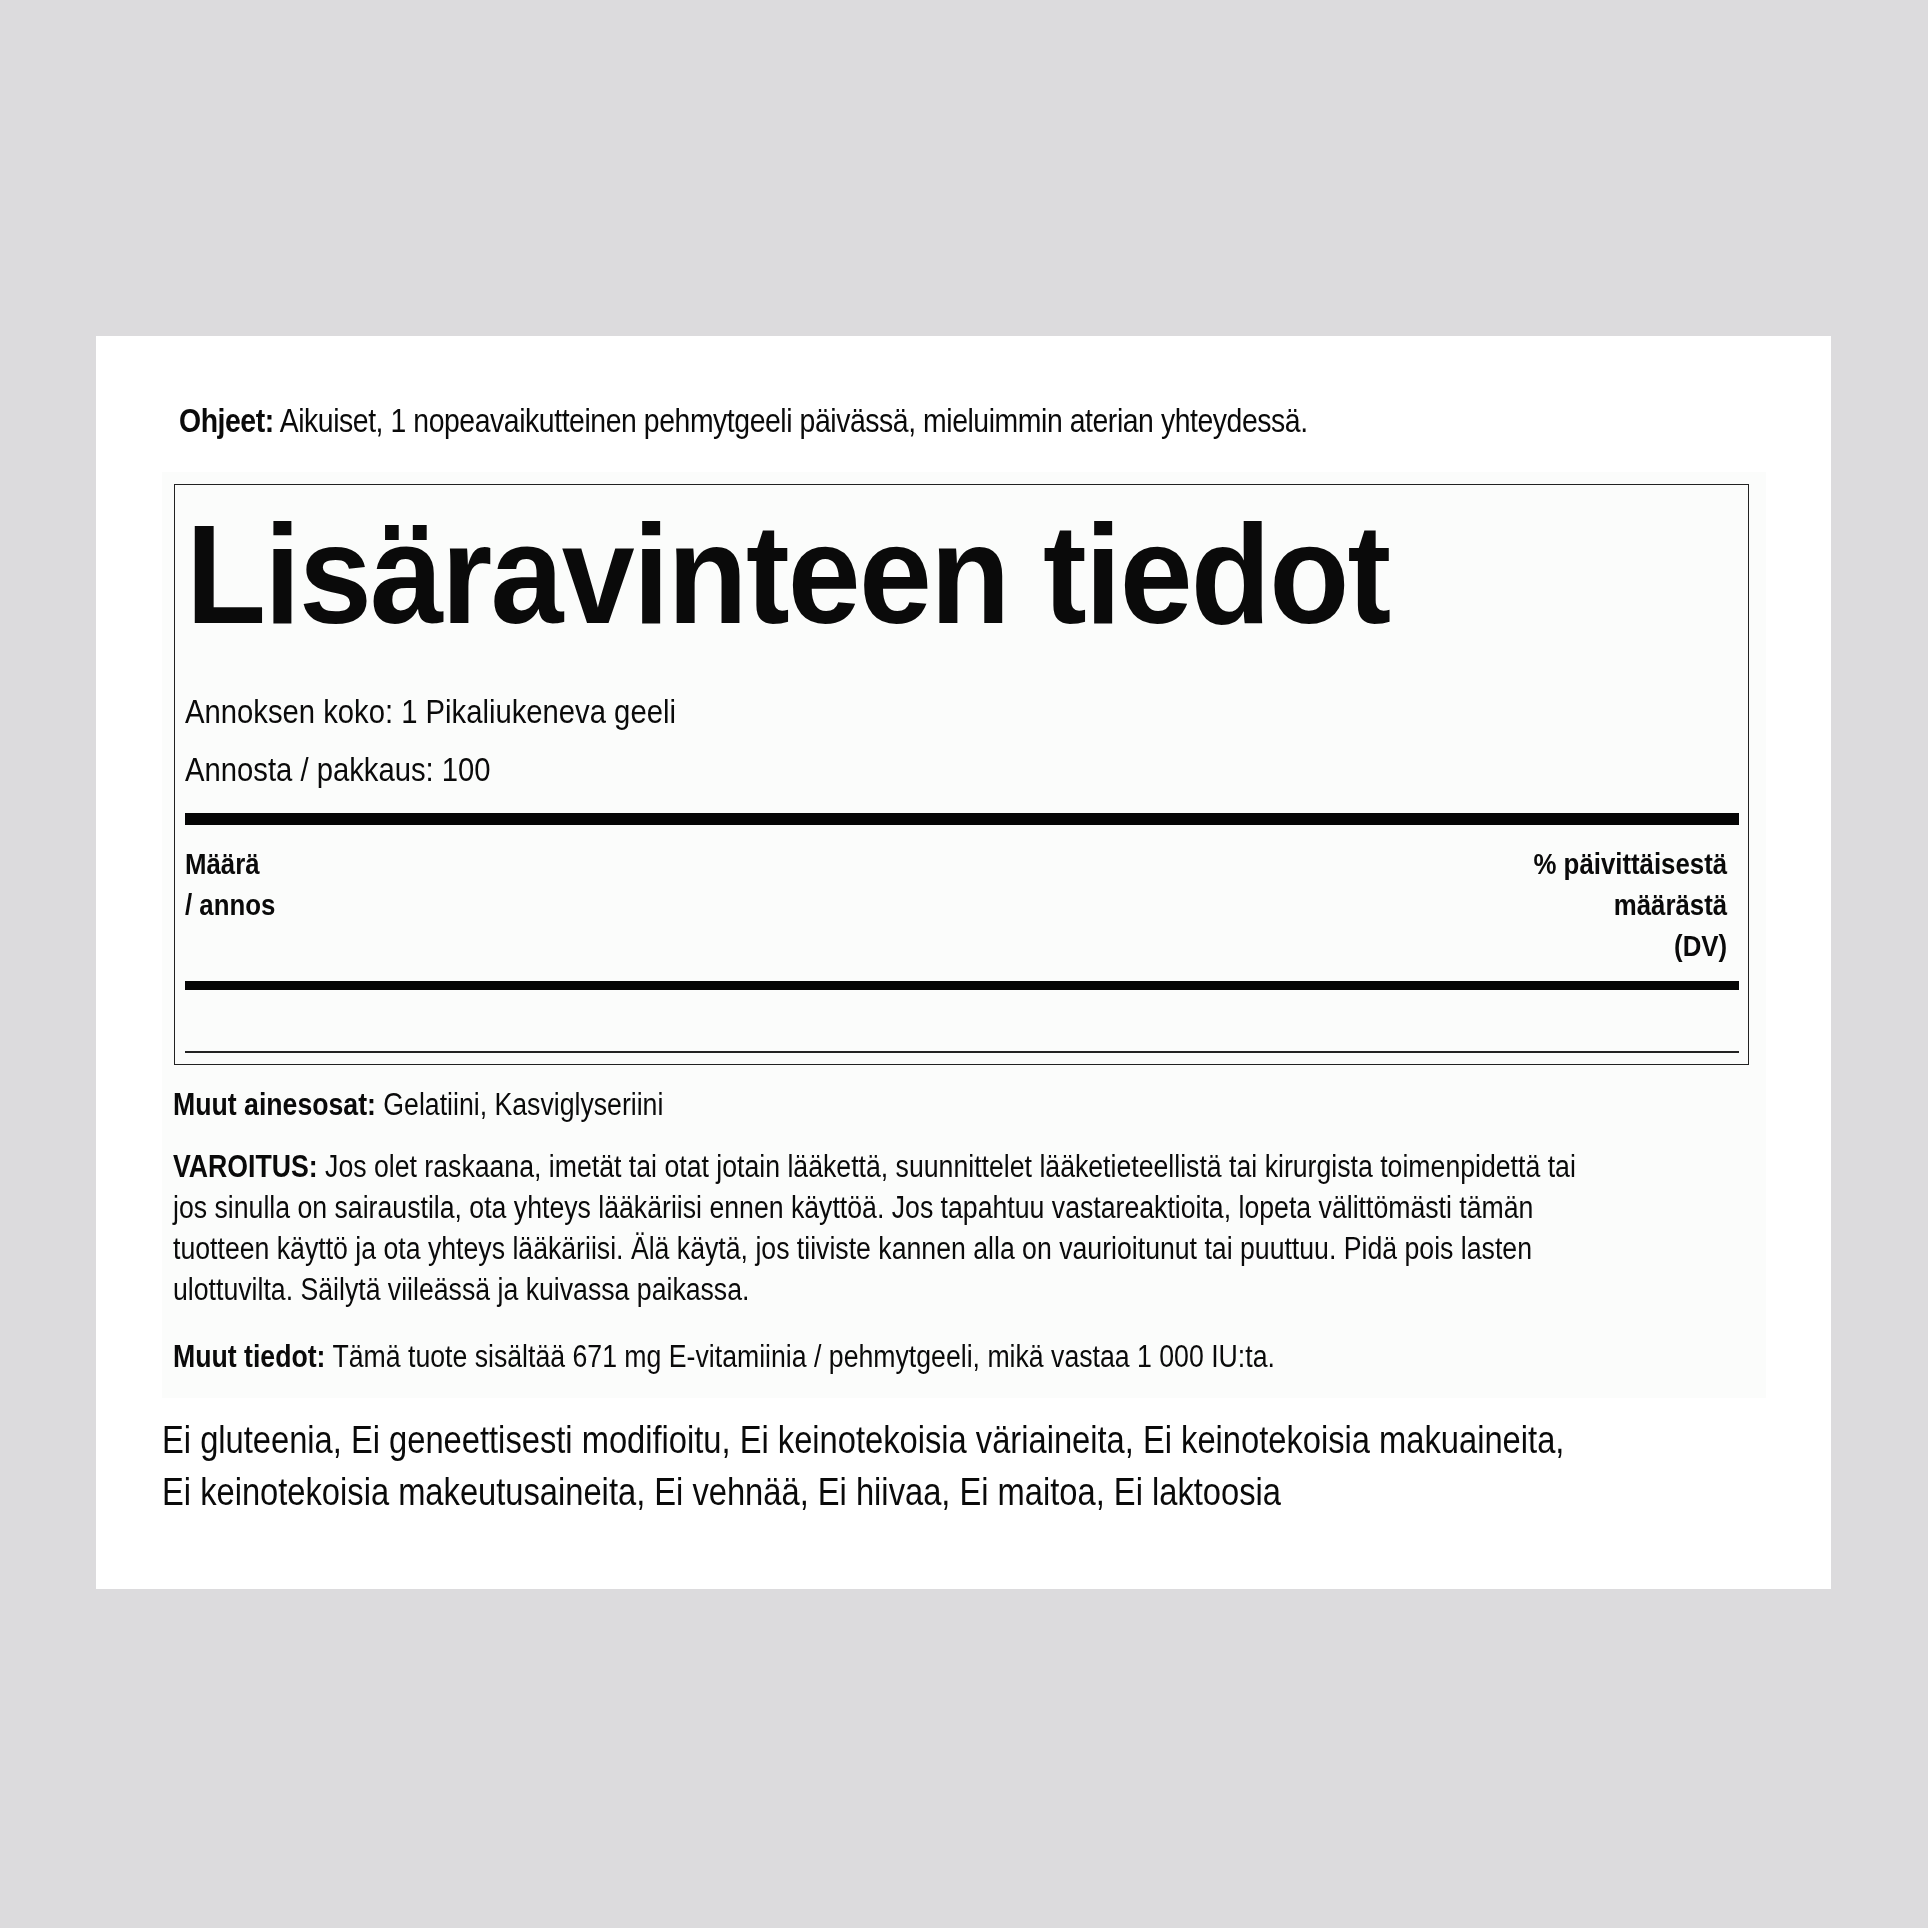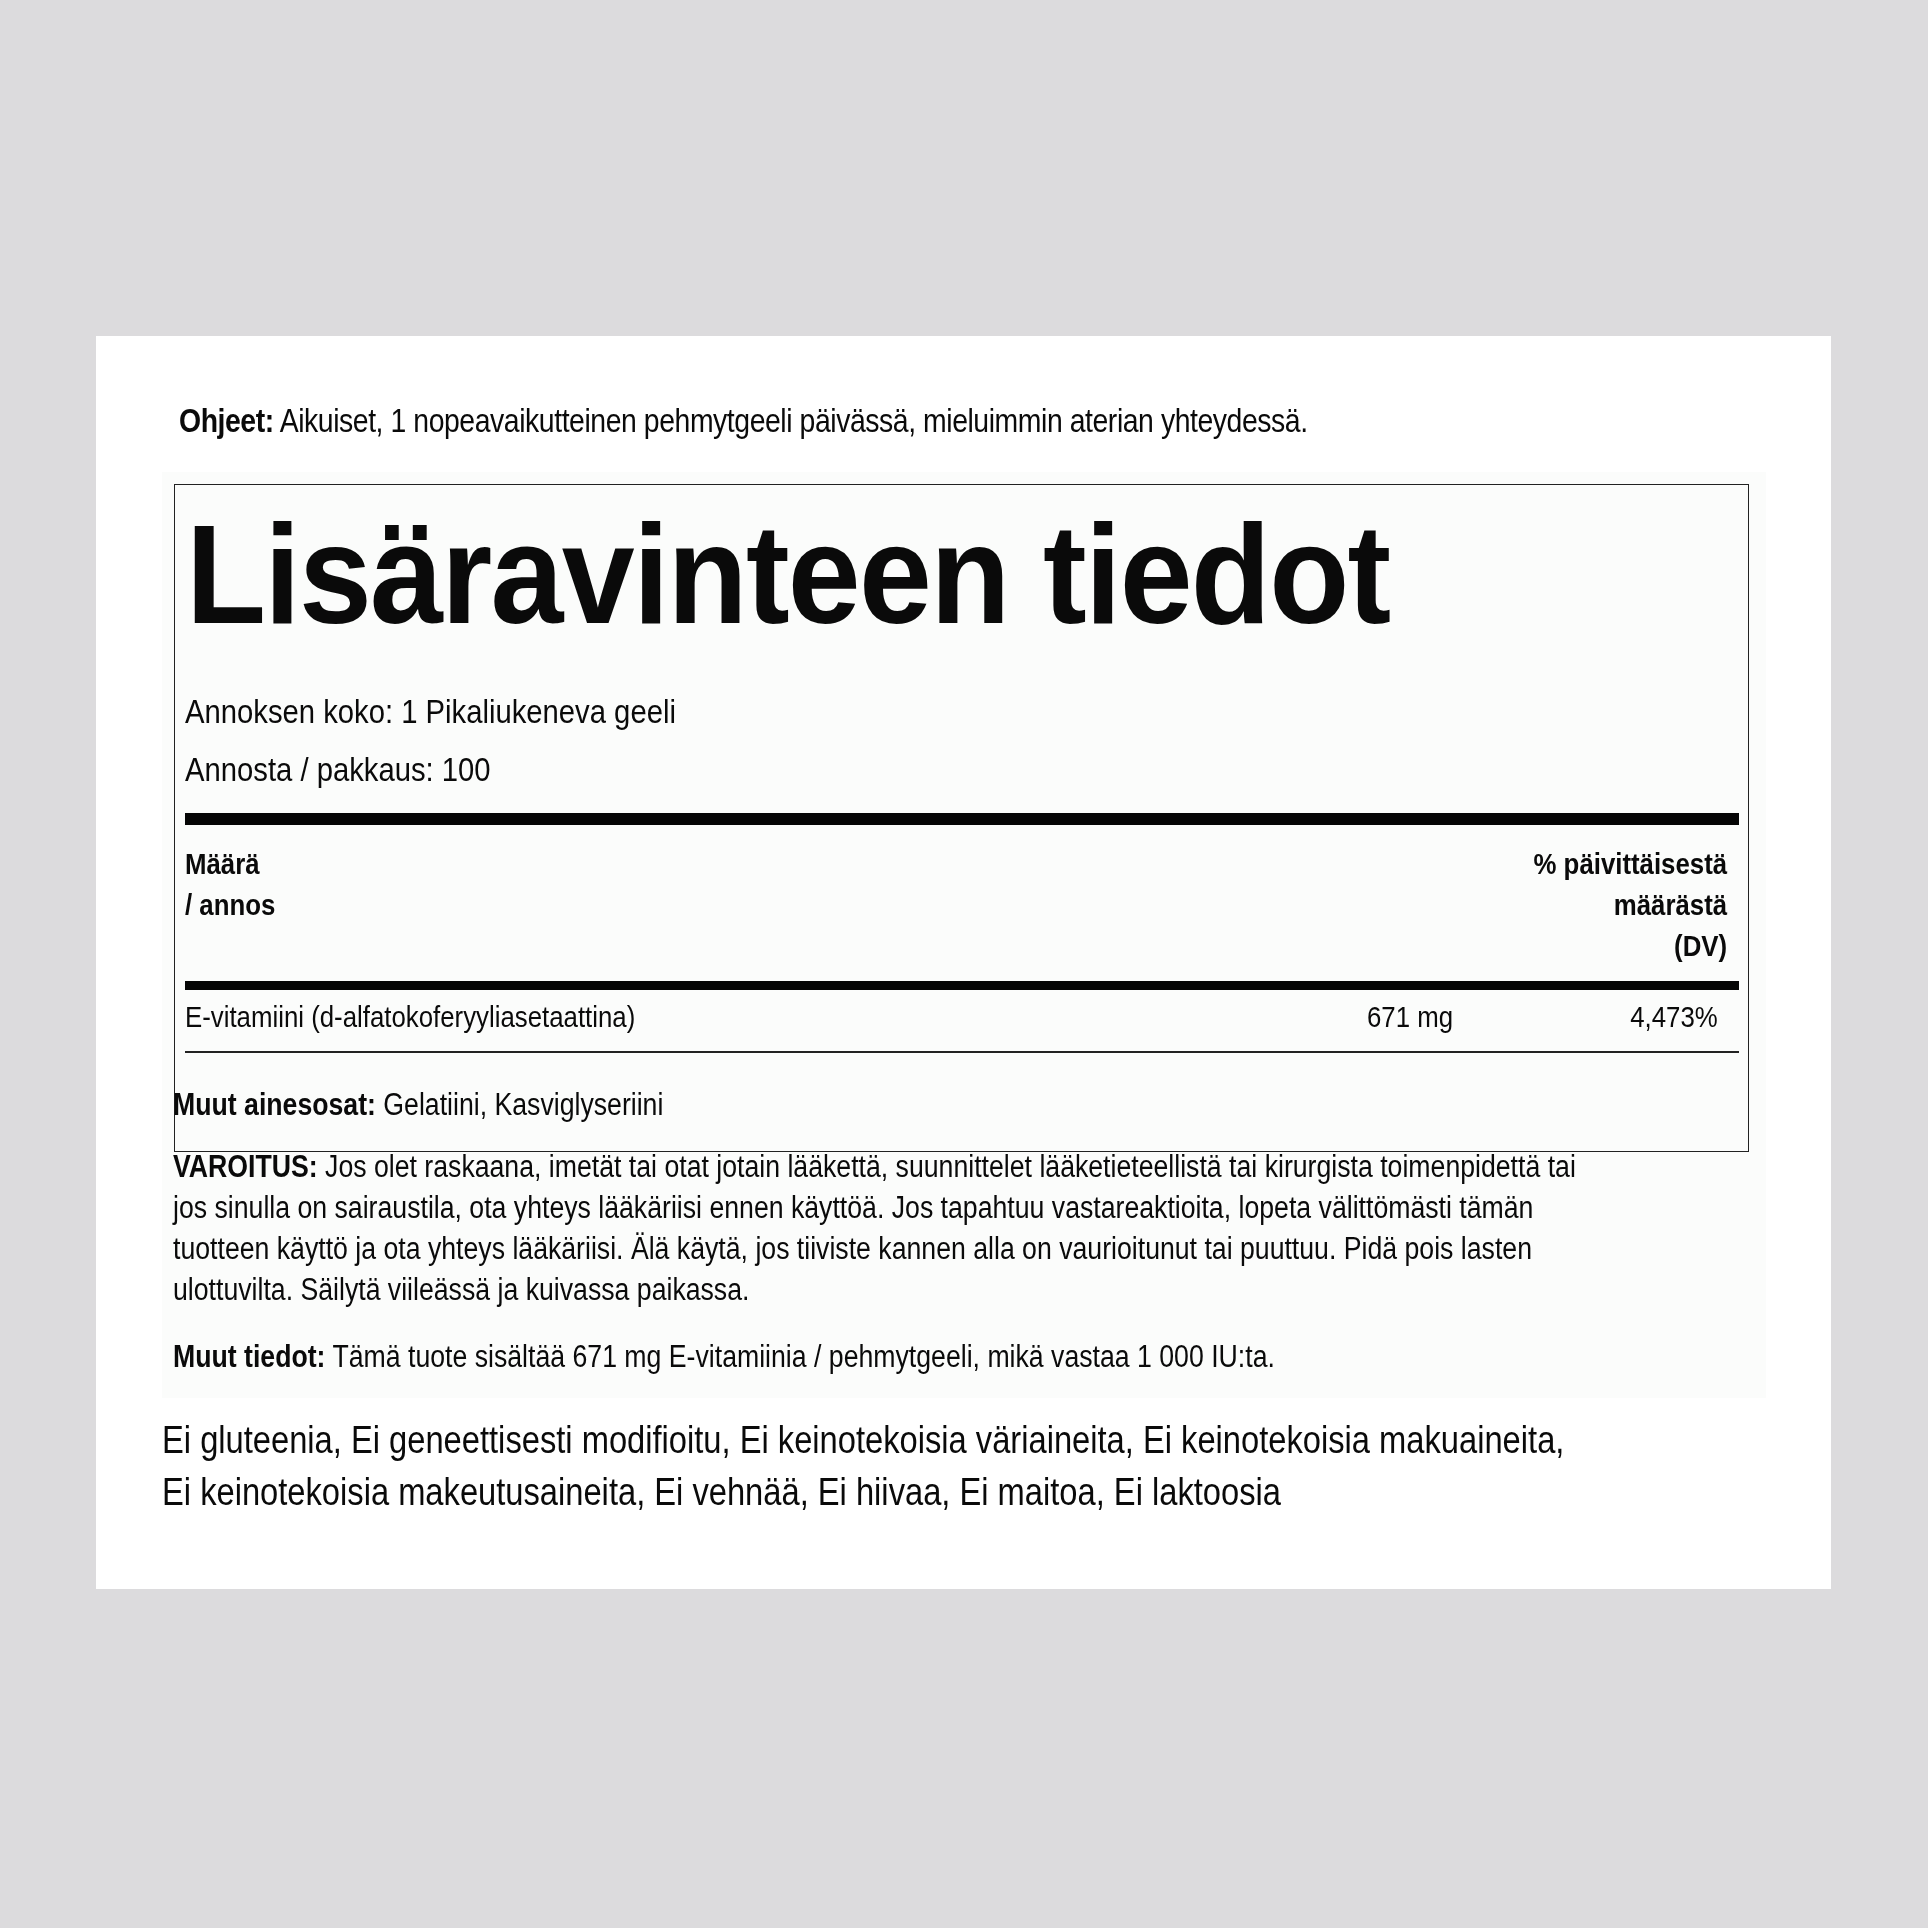--- a/index.html
+++ b/index.html
@@ -23,21 +23,21 @@
       white-space: nowrap;
     }
     .bold-lbl { font-weight: bold; }
     .whitebox {
       position: absolute; left: 66px; top: 136px;
       width: 1604px; height: 926px;
       background: #fbfcfb;
     }
     .facts {
       position: absolute; left: 12.2px; top: 12.2px;
-      width: 1575px; height: 668px;
+      width: 1575px; height: 581px;
       border: 1.9px solid #222;
       box-sizing: border-box;
     }
     .facts-title {
       position: absolute; left: 11.3px; top: 19px;
       font-size: 141px; font-weight: bold;
       letter-spacing: -1.9px;
       transform: scaleX(0.93); transform-origin: left top;
       white-space: nowrap; line-height: 1;
     }
@@ -111,25 +111,20 @@
         <div>/ annos</div>
       </div>
       <div class="hdr-right">
         <div>% päivittäisestä</div>
         <div>määrästä</div>
         <div>(DV)</div>
       </div>
 
       <div class="bar" style="top:496px; height:8.5px;"></div>
 
-      <div class="row">
-        <span class="name">E-vitamiini (d-alfatokoferyyliasetaattina)</span>
-        <span class="amount">671 mg</span>
-        <span class="dv">4,473%</span>
-      </div>
 
       <div class="thinline"></div>
     </div>
 
     <div class="para" style="top:612px;">
       <span class="bold-lbl">Muut ainesosat:</span><span> Gelatiini, Kasviglyseriini</span>
     </div>
 
     <div class="para" style="top:674px;">
       <div><span class="bold-lbl">VAROITUS:</span><span> Jos olet raskaana, imetät tai otat jotain lääkettä, suunnittelet lääketieteellistä tai kirurgista toimenpidettä tai</span></div>

